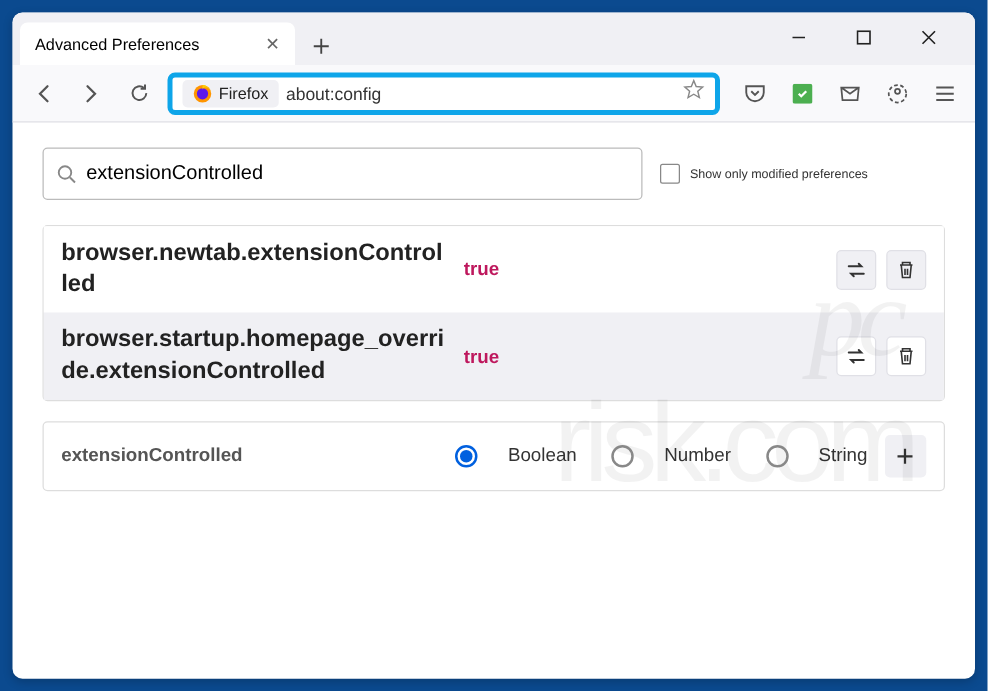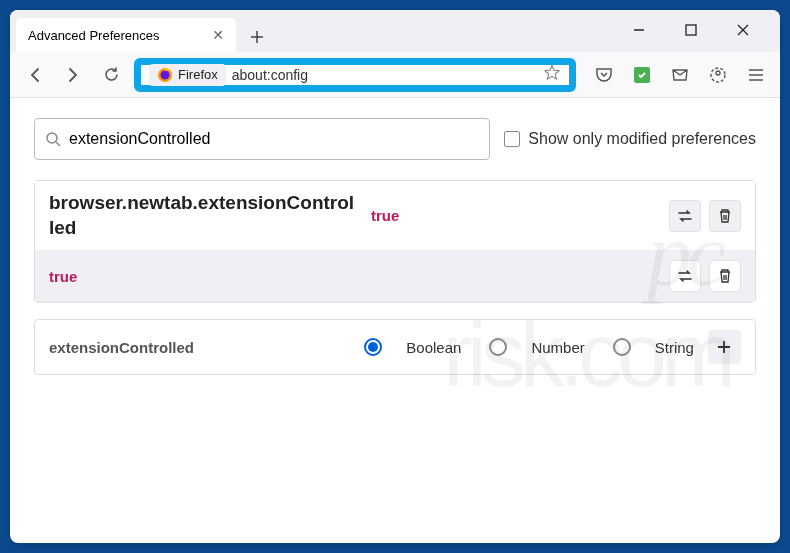--- a/index.html
+++ b/index.html
@@ -14,35 +14,35 @@
     .tabbar { height: 42px; background: #f0f0f4; display: flex; align-items: flex-end; padding: 4px 6px 0; gap: 6px; }
     .tab { height: 34px; background: #fff; border-radius: 6px 6px 0 0; display: flex; align-items: center; padding: 16px 12px; min-width: 220px; gap: 10px; font-size: 13px; }
     .tab .close { margin-left: auto; color: #666; font-size: 14px; }
     .newtab { width: 30px; height: 30px; display: flex; align-items: center; justify-content: center; color: #444; font-size: 18px; }
     .winctrls { margin-left: auto; display: flex; gap: 18px; padding-right: 14px; padding-bottom: 8px; }
     .winctrl { width: 34px; height: 28px; display: flex; align-items: center; justify-content: center; color: #222; }
     
     
     .toolbar { height: 46px; background: #f9f9fb; display: flex; align-items: center; padding: 0 10px; gap: 8px; border-bottom: 1px solid #e0e0e6; }
     .nav-btn { width: 30px; height: 30px; display: flex; align-items: center; justify-content: center; color: #555; }
-    .addrbar { flex: 1; height: 34px; background: #fff; border: 7px solid #0ea5e9; border-radius: 6px; display: flex; align-items: center; padding: 0 8px; gap: 6px; }
+    .addrbar { flex: 1; height: 34px; background: #fff; border: 4px solid #0ea5e9; border-radius: 6px; display: flex; align-items: center; padding: 0 8px; gap: 6px; }
     .fx-pill { display: flex; align-items: center; gap: 5px; background: #f0f0f4; border-radius: 4px; padding: 3px 8px; font-size: 13px; color: #222; }
     .fx-logo { width: 16px; height: 16px; }
     .addr-text { font-size: 14px; color: #333; }
     .star { margin-left: auto; color: #888; }
     .tool-icons { display: flex; gap: 10px; align-items: center; padding-left: 6px; }
     .ticon { width: 28px; height: 28px; display: flex; align-items: center; justify-content: center; color: #555; }
     
     
     .content { flex: 1; padding: 20px 24px; }
     .search-row { display: flex; gap: 14px; align-items: center; margin-bottom: 20px; }
     .search-box { flex: 1; height: 42px; border: 1px solid #bbb; border-radius: 4px; display: flex; align-items: center; padding: 0 10px; gap: 8px; max-width: 480px; }
     .search-icon { color: #888; }
     .search-input { font-size: 16px; border: none; outline: none; flex: 1; }
-    .chk-row { display: flex; align-items: center; gap: 8px; font-size: 16px; color: #333; }
+    .chk-row { display: flex; align-items: center; gap: 8px; font-size: 10px; color: #333; }
     .chk { width: 16px; height: 16px; border: 1.5px solid #888; border-radius: 2px; }
     
     
     .pref-list { border: 1px solid #ddd; border-radius: 4px; margin-bottom: 16px; }
     .pref-row { display: flex; align-items: center; min-height: 46px; padding: 10px 14px; gap: 12px; }
     .pref-row:nth-child(even) { background: #f0f0f4; }
     .pref-row:nth-child(odd) { background: #fff; }
     .pref-name { font-weight: 700; font-size: 19px; color: #222; width: 310px; word-break: break-word; line-height: 1.3; }
     .pref-value { font-weight: 700; font-size: 15px; color: #be185d; flex: 1; }
     .pref-actions { display: flex; gap: 8px; }
@@ -186,20 +186,21 @@
               </svg>
             </div>
           <div class="act-btn">
               <svg width="16" height="16" viewBox="0 0 16 16">
                 <path d="M3 4h10M5 4V2h6v2M4 4l1 10h6l1-10M7 7v5M9 7v5" stroke="#333" stroke-width="1.3" fill="none"></path>
               </svg>
             </div>
         </div>
       </div>
       <div class="pref-row">
+        <div class="pref-name">browser.startup.homepage_override.extensionControlled</div>
         <div class="pref-value">true</div>
         <div class="pref-actions">
           <div class="act-btn">
               <svg width="18" height="18" viewBox="0 0 18 18">
                 <path d="M3 6h10l-2-2M15 12H5l2 2" stroke="#333" stroke-width="1.6" fill="none" stroke-linecap="round"></path>
               </svg>
             </div>
           <div class="act-btn">
               <svg width="16" height="16" viewBox="0 0 16 16">
                 <path d="M3 4h10M5 4V2h6v2M4 4l1 10h6l1-10M7 7v5M9 7v5" stroke="#333" stroke-width="1.3" fill="none"></path>

